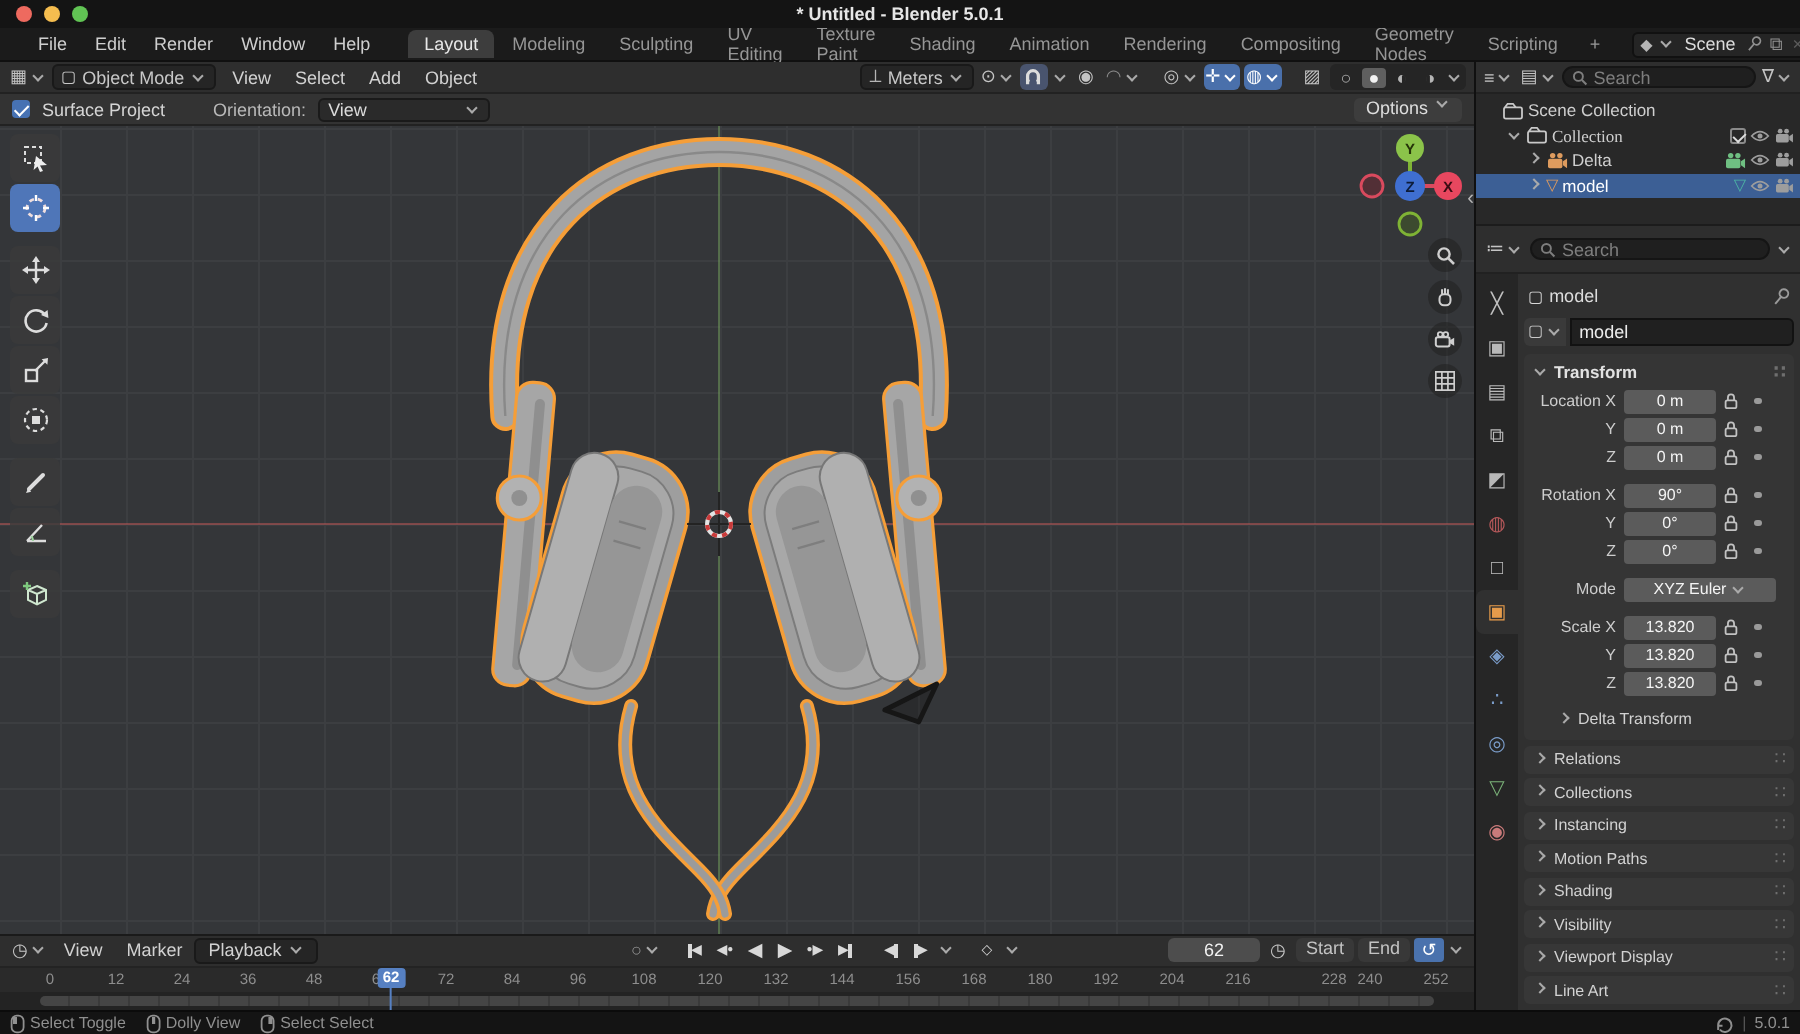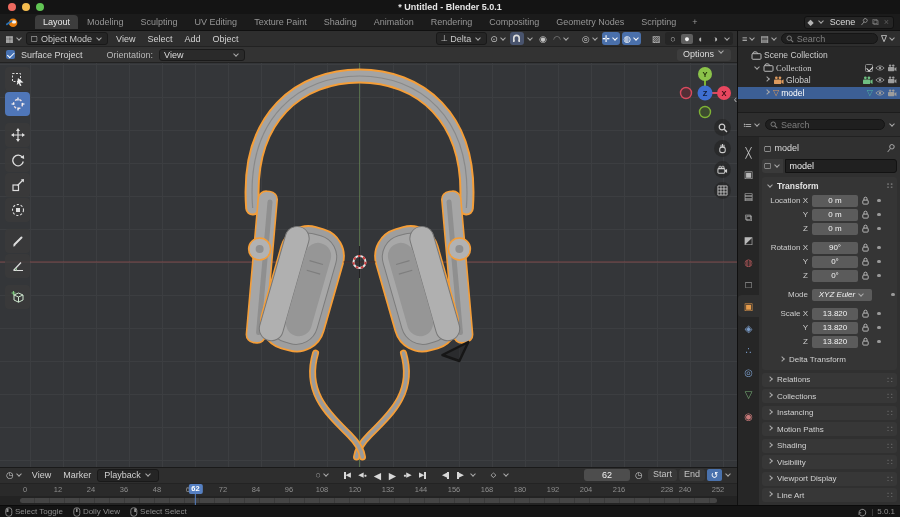--- a/index.html
+++ b/index.html
@@ -131,21 +131,21 @@
   .name-field { flex:1; background:#202020; border:1px solid #121212; border-radius:0 3px 3px 0; height:14px;
     color:#ececec; display:flex; align-items:center; padding:0 4px; }
   .panel { background:#353535; border-radius:3px; margin-top:3px; padding:2px 2px 4px 2px; }
   .panel-hd { height:14px; display:flex; align-items:center; gap:3px; color:#e2e2e2; font-weight:bold; font-size:8.5px; padding:0 2px;}
   .drag-dots { margin-left:auto; color:#6f6f6f; font-size:9px; }
   .trow { height:13px; display:flex; align-items:center; margin-top:1px; }
   .trow.gap { margin-top:6px; }
   .trow .tl { width:48px; text-align:right; color:#cdcdcd; font-size:8px; padding-right:4px; flex:none;}
   .vfield { width:46px; height:12px; background:#5b5b5b; border-radius:2px; color:#f4f4f4; font-size:8px;
     display:flex; align-items:center; justify-content:center; flex:none; gap:2px;}
-  .vfield.wide { width:60px;font-style:italic; }
+  .vfield.wide { width:76px; }
   .lockbox { width:14px; display:flex; justify-content:center; flex:none; }
   .adot { width:3.5px; height:3.5px; border-radius:50%; background:#9a9a9a; margin-left:5px; flex:none;}
   .subrow { height:13px; display:flex; align-items:center; gap:3px; color:#d2d2d2; font-size:8px; padding-left:14px; margin-top:5px;}
   .section { height:14px; background:#373737; border-radius:3px; margin-top:2.5px; display:flex;
     align-items:center; gap:3px; padding:0 4px; color:#d2d2d2; font-size:8px; }
 
   
   .statusbar { height:12px; background:#141414; gap:10px; padding:0 5px; color:#8f8f8f; font-size:8px;
     border-top:1px solid #0b0b0b; }
   .hint { display:flex; align-items:center; gap:2px; }
@@ -216,20 +216,27 @@
   </div>
   <div class="win-title">* Untitled - Blender 5.0.1</div>
 </div>
 
 <div class="menubar hstack">
   <svg class="logo" viewBox="0 0 14 14">
     <circle cx="7.6" cy="7.2" r="4.6" fill="#e87d0d"></circle>
       <ellipse cx="8.6" cy="6.4" rx="2.4" ry="1.7" fill="#f4f4f4"></ellipse>
     <path d="M1 9 L6 5.5" stroke="#2a6fb0" stroke-width="2" stroke-linecap="round"></path>
   </svg>
+  <div id="mb-menus" class="hstack">
+      <div class="menu-item">File</div>
+      <div class="menu-item">Edit</div>
+      <div class="menu-item">Render</div>
+      <div class="menu-item">Window</div>
+      <div class="menu-item">Help</div>
+    </div>
   <div id="mb-tabs" class="ws-tabs hstack">
       <div class="ws-tab active">Layout</div>
       <div class="ws-tab">Modeling</div>
       <div class="ws-tab">Sculpting</div>
       <div class="ws-tab">UV Editing</div>
       <div class="ws-tab">Texture Paint</div>
       <div class="ws-tab">Shading</div>
       <div class="ws-tab">Animation</div>
       <div class="ws-tab">Rendering</div>
       <div class="ws-tab">Compositing</div>
@@ -267,21 +274,21 @@
       </div>
       <div id="vp-menus" class="hstack">
           <div class="hdr-menu">View</div>
           <div class="hdr-menu">Select</div>
           <div class="hdr-menu">Add</div>
           <div class="hdr-menu">Object</div>
         </div>
       <div class="grow"></div>
       <div class="pill">
         <span style="color:#b5b5b5">⟂</span>
-          <span>Delta</span>
+          <span>Meters</span>
           <span class="chev"></span>
       </div>
       <div class="icon-btn">
           <span>⊙</span>
           <span class="chev"></span>
         </div>
       <div class="icon-btn blueish">
         <svg width="9" height="9" viewBox="0 0 10 10" style="color:#dcdcdc">
             <use href="#i-magnet"></use>
           </svg>
@@ -634,21 +641,21 @@
             </svg>
           </span>
         </div>
         <div class="orow" style="padding-left: 25px;">
           <span class="chev-r"></span>
           <span style="display: flex;">
             <svg width="11" height="9" viewBox="0 0 12 10" style="color:#de9b5e">
               <use href="#i-cam"></use>
             </svg>
           </span>
-          <span class="name">Global</span>
+          <span class="name">Delta</span>
           <span style="display: flex;">
             <svg width="11" height="9" viewBox="0 0 12 10" style="color:#6fbf82">
               <use href="#i-cam"></use>
             </svg>
           </span>
           <span style="display: flex;">
             <svg width="10" height="8" viewBox="0 0 12 8" style="color:#9d9d9d">
               <use href="#i-eye"></use>
             </svg>
           </span>

